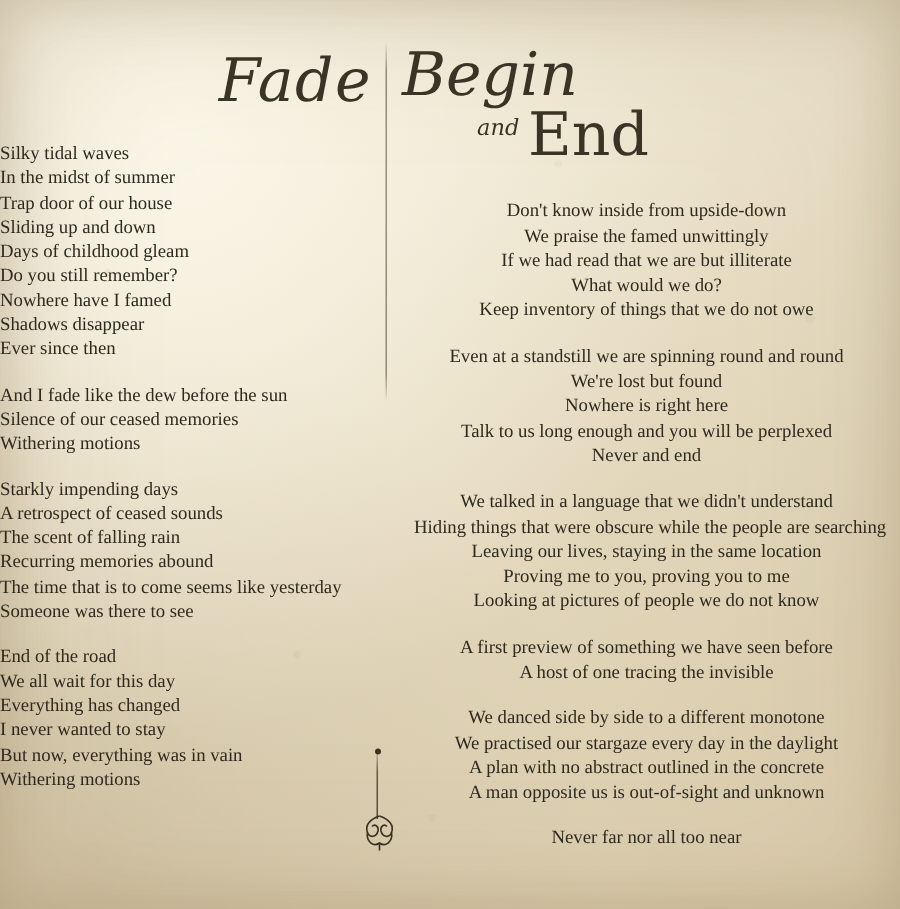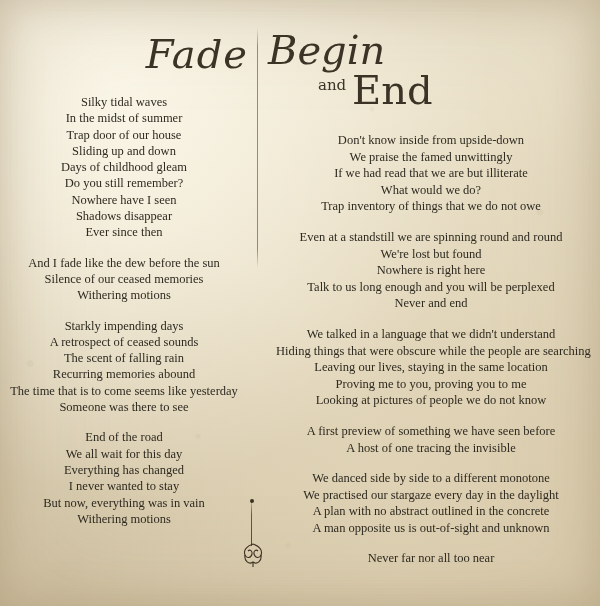--- a/index.html
+++ b/index.html
@@ -88,40 +88,41 @@
     font-style: italic;
     font-size: 40px;
     color: #3b3426;
     line-height: 1;
   }
   .title-and {
     position: absolute;
     left: 318px;
     top: 76px;
     font-family: "DejaVu Serif", serif;
+    font-style: italic;
     font-size: 15px;
     color: #3b3426;
   }
   .title-end {
     position: absolute;
     left: 352px;
     top: 70px;
     font-family: "DejaVu Serif", serif;
     font-size: 40px;
     color: #3b3426;
     line-height: 1;
   }
 
   
   .col-left {
     position: absolute;
     left: 0;
     top: 94px;
     width: 248px;
-    text-align: center;
+    text-align: left;
     font-size: 12.5px;
     color: #2e2a20;
   }
   .col-right {
     position: absolute;
     left: 276px;
     top: 132px;
     width: 310px;
     text-align: center;
     font-size: 12.5px;
@@ -184,21 +185,21 @@
     <div class="title-end">End</div>
 
     <div class="col-left">
         <div class="stanza">
           <div class="line">Silky tidal waves</div>
           <div class="line">In the midst of summer</div>
           <div class="line">Trap door of our house</div>
           <div class="line">Sliding up and down</div>
           <div class="line">Days of childhood gleam</div>
           <div class="line">Do you still remember?</div>
-          <div class="line">Nowhere have I seen</div>
+          <div class="line">Nowhere have I famed</div>
           <div class="line">Shadows disappear</div>
           <div class="line">Ever since then</div>
         </div>
         <div class="stanza">
           <div class="line">And I fade like the dew before the sun</div>
           <div class="line">Silence of our ceased memories</div>
           <div class="line">Withering motions</div>
         </div>
         <div class="stanza">
           <div class="line">Starkly impending days</div>
@@ -216,21 +217,21 @@
           <div class="line">But now, everything was in vain</div>
           <div class="line">Withering motions</div>
         </div>
       </div>
     <div class="col-right">
         <div class="stanza">
           <div class="line">Don't know inside from upside-down</div>
           <div class="line">We praise the famed unwittingly</div>
           <div class="line">If we had read that we are but illiterate</div>
           <div class="line">What would we do?</div>
-          <div class="line">Trap inventory of things that we do not owe</div>
+          <div class="line">Keep inventory of things that we do not owe</div>
         </div>
         <div class="stanza">
           <div class="line">Even at a standstill we are spinning round and round</div>
           <div class="line">We're lost but found</div>
           <div class="line">Nowhere is right here</div>
           <div class="line">Talk to us long enough and you will be perplexed</div>
           <div class="line">Never and end</div>
         </div>
         <div class="stanza">
           <div class="line">We talked in a language that we didn't understand</div>

